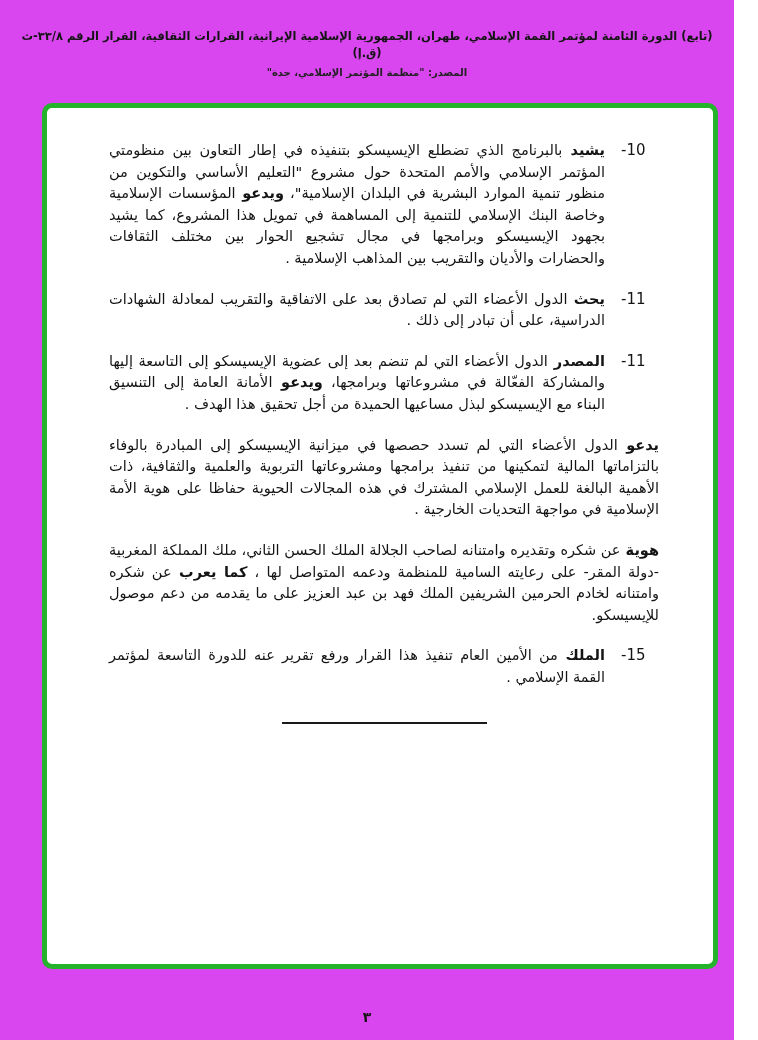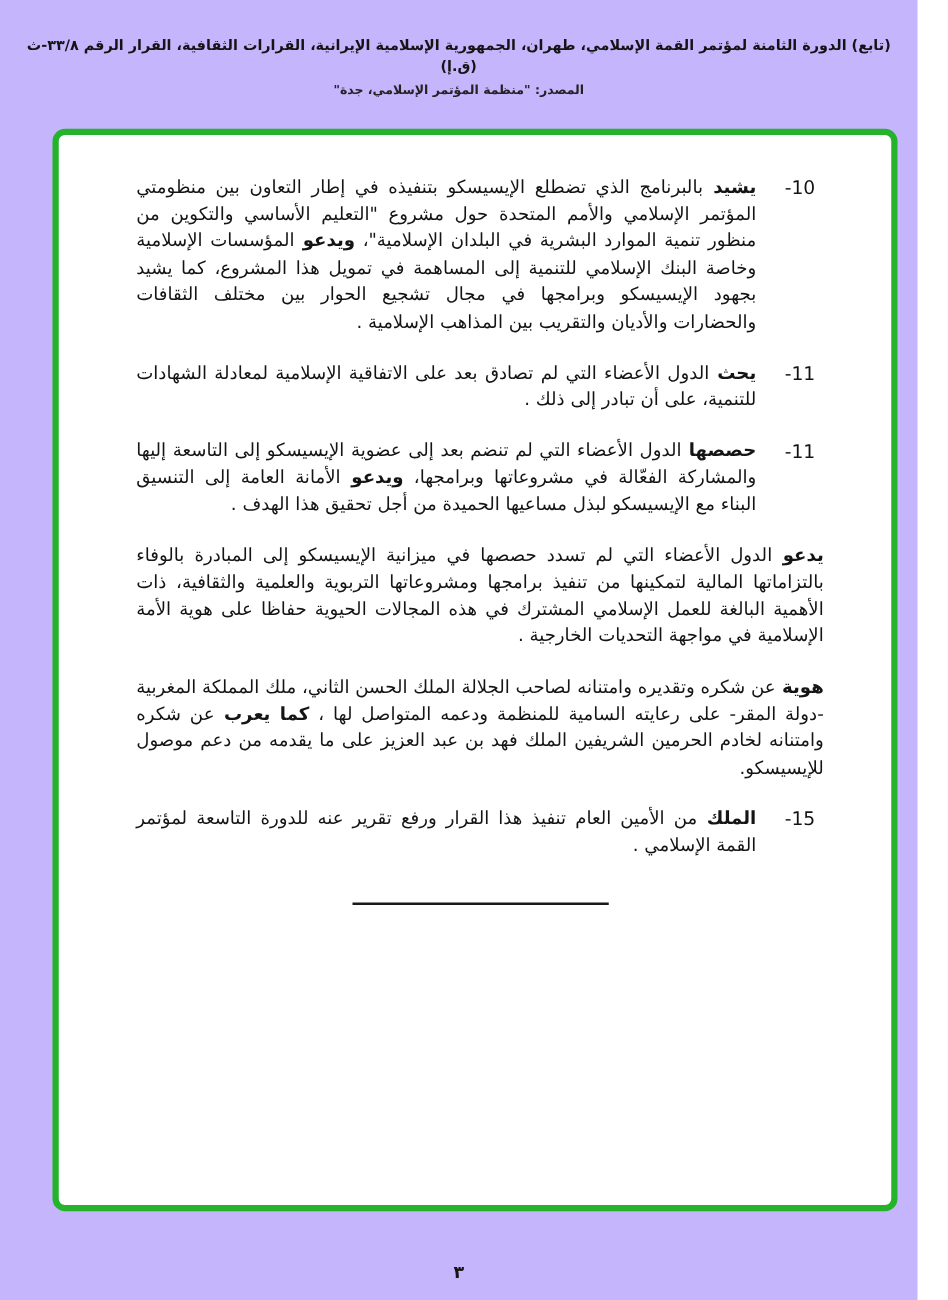--- a/index.html
+++ b/index.html
@@ -4,21 +4,21 @@
 <style>
   * { margin: 0; padding: 0; box-sizing: border-box; }
   html, body { background: #ffffff; }
   body {
     width: 758px; height: 1040px;
     font-family: "DejaVu Sans", sans-serif;
     color: #141414;
     position: relative;
     overflow: hidden;
   }
-  .page { position: relative; width: 734px; height: 1040px; background: #c4b5fd; }
+  .page { position: relative; width: 734px; height: 1040px; background: #d946ef; }
 
   .page-header {
     position: absolute; top: 28px; left: 20px; right: 20px;
     text-align: center; direction: rtl;
   }
   .header-line1 { font-size: 11.5px; font-weight: bold; line-height: 1.5; }
   .header-line2 { font-size: 10px;  font-weight: bold; margin-top: 4px; color: #222; }
 
   .green-box {
     position: absolute;
@@ -35,21 +35,21 @@
 
   .res-item {
     display: flex;
     direction: rtl;
     gap: 16px;
     margin-bottom: 19px;
   }
   .res-num {
     flex: 0 0 38px;
     font-size: 15px;
-    text-align: center;
+    text-align: left;
     padding-top: 1px;
     white-space: nowrap;
   }
   .res-text {
     flex: 1;
     font-size: 14.5px;
     line-height: 21.6px;
     text-align: justify;
     text-justify: inter-word;
   }
@@ -81,26 +81,26 @@
   <div class="green-box" style="border-color: rgb(36, 179, 43);">
     <div class="resolution-list">
 
       <div class="res-item">
         <div class="res-num">10-</div>
         <p class="res-text"><b>يشيد </b><span>بالبرنامج الذي تضطلع الإيسيسكو بتنفيذه في إطار التعاون بين منظومتي المؤتمر الإسلامي والأمم المتحدة حول مشروع "التعليم الأساسي والتكوين من منظور تنمية الموارد البشرية في البلدان الإسلامية"، </span><b>ويدعو </b><span>المؤسسات الإسلامية وخاصة البنك الإسلامي للتنمية إلى المساهمة في تمويل هذا المشروع، كما يشيد بجهود الإيسيسكو وبرامجها في مجال تشجيع الحوار بين مختلف الثقافات والحضارات والأديان والتقريب بين المذاهب الإسلامية .</span></p>
       </div>
 
       <div class="res-item">
         <div class="res-num">11-</div>
-        <p class="res-text"><b>يحث </b><span>الدول الأعضاء التي لم تصادق بعد على الاتفاقية الإسلامية لمعادلة الشهادات للتنمية، على أن تبادر إلى ذلك .</span><b></b><span></span></p>
+        <p class="res-text"><b>يحث </b><span>الدول الأعضاء التي لم تصادق بعد على الاتفاقية والتقريب لمعادلة الشهادات الدراسية، على أن تبادر إلى ذلك .</span><b></b><span></span></p>
       </div>
 
       <div class="res-item">
         <div class="res-num">11-</div>
-        <p class="res-text"><b>حصصها </b><span>الدول الأعضاء التي لم تنضم بعد إلى عضوية الإيسيسكو إلى التاسعة إليها والمشاركة الفعّالة في مشروعاتها وبرامجها، </span><b>ويدعو </b><span>الأمانة العامة إلى التنسيق البناء مع الإيسيسكو لبذل مساعيها الحميدة من أجل تحقيق هذا الهدف .</span></p>
+        <p class="res-text"><b>المصدر </b><span>الدول الأعضاء التي لم تنضم بعد إلى عضوية الإيسيسكو إلى التاسعة إليها والمشاركة الفعّالة في مشروعاتها وبرامجها، </span><b>ويدعو </b><span>الأمانة العامة إلى التنسيق البناء مع الإيسيسكو لبذل مساعيها الحميدة من أجل تحقيق هذا الهدف .</span></p>
       </div>
 
       <div class="res-item">
         <p class="res-text"><b>يدعو </b><span>الدول الأعضاء التي لم تسدد حصصها في ميزانية الإيسيسكو إلى المبادرة بالوفاء بالتزاماتها المالية لتمكينها من تنفيذ برامجها ومشروعاتها التربوية والعلمية والثقافية، ذات الأهمية البالغة للعمل الإسلامي المشترك في هذه المجالات الحيوية حفاظا على هوية الأمة الإسلامية في مواجهة التحديات الخارجية .</span><b></b><span></span></p>
       </div>
 
       <div class="res-item">
         <p class="res-text"><b>هوية </b><span>عن شكره وتقديره وامتنانه لصاحب الجلالة الملك الحسن الثاني، ملك المملكة المغربية -دولة المقر- على رعايته السامية للمنظمة ودعمه المتواصل لها ، </span><b>كما يعرب </b><span>عن شكره وامتنانه لخادم الحرمين الشريفين الملك فهد بن عبد العزيز على ما يقدمه من دعم موصول للإيسيسكو.</span></p>
       </div>
 

